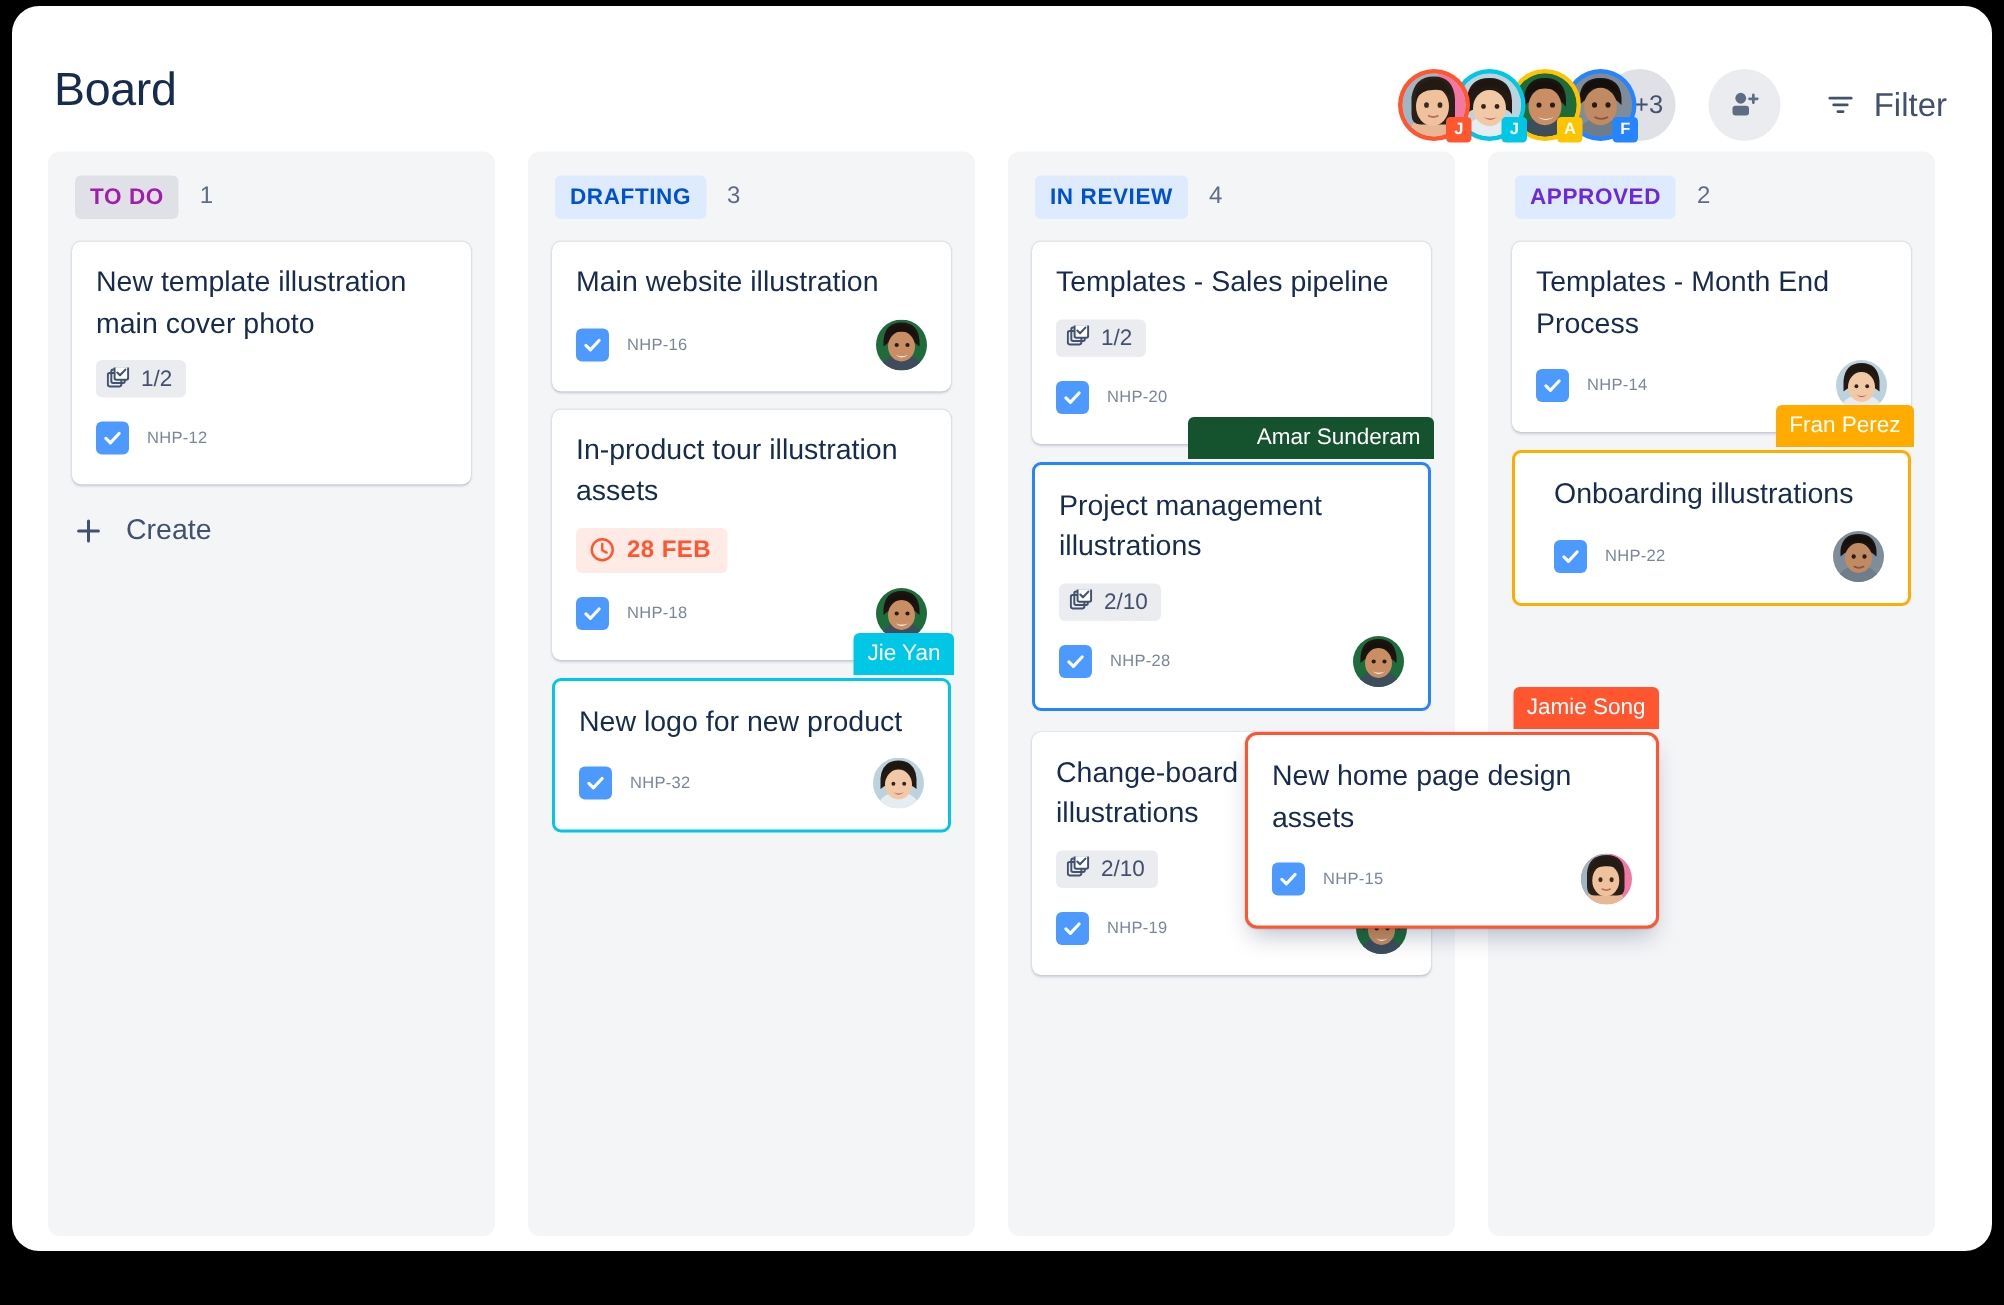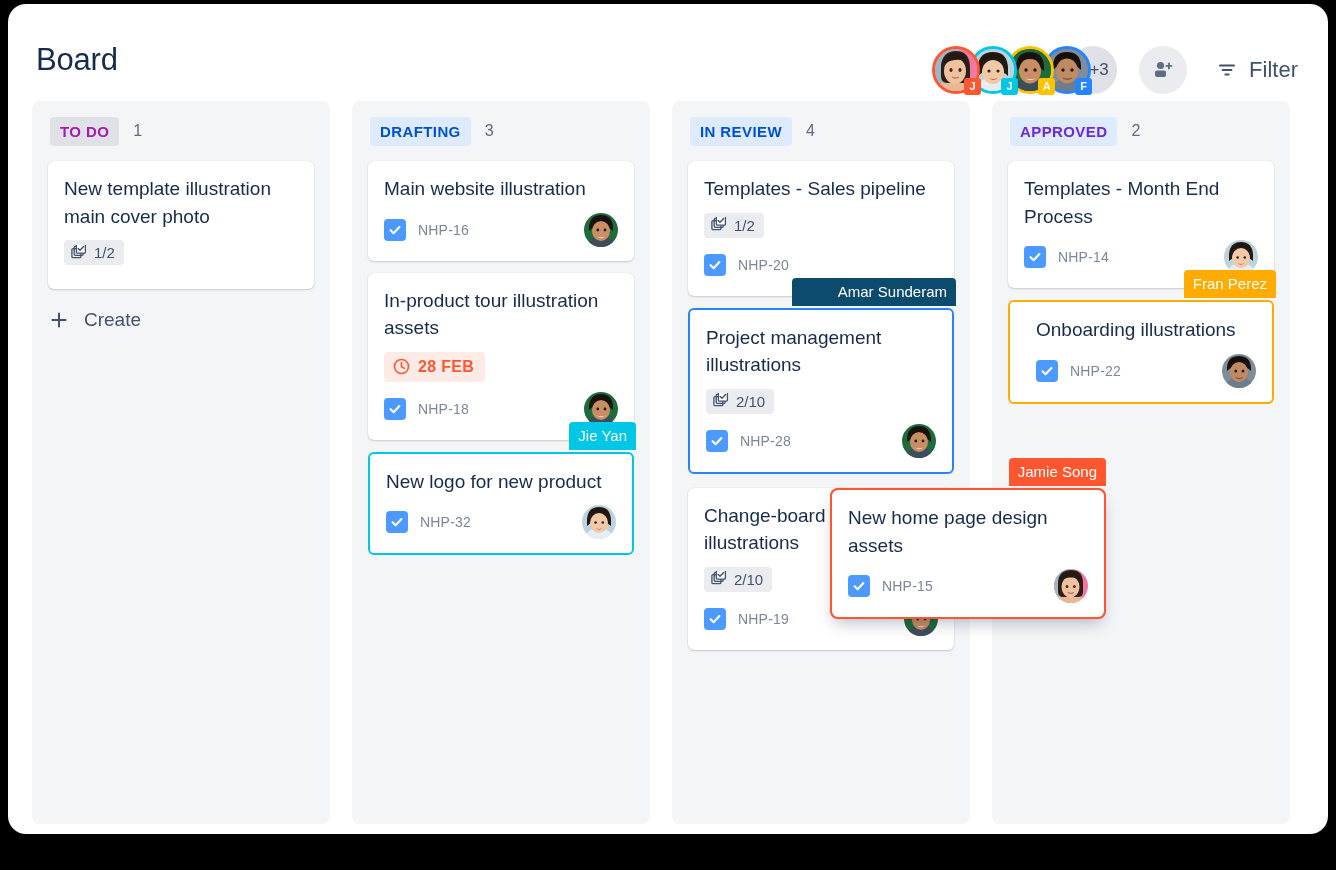--- a/index.html
+++ b/index.html
@@ -145,40 +145,40 @@
   .card-footer {
     display: flex; align-items: center; min-height: 34px;
   }
   .type-check {
     width: 22px; height: 22px; border-radius: 4px;
     background: #4C9AFF;
     display: flex; align-items: center; justify-content: center;
     flex: 0 0 auto;
   }
   .issue-key {
-    font-size: 14px; color: #7A869A; margin-left: 12px;
+    font-size: 11px; color: #7A869A; margin-left: 12px;
     letter-spacing: 0.2px;
   }
   .card-avatar {
     margin-left: auto;
     width: 34px; height: 34px; border-radius: 50%;
     overflow: hidden; position: relative;
   }
 
   
   .name-flag {
     position: absolute;
     font-size: 15px; color: #fff;
     padding: 5px 9px 6px;
     border-radius: 4px 4px 0 0;
     white-space: nowrap;
     line-height: 1.15;
   }
   .flag-cyan   { background: #00C7E5; }
-  .flag-blue   { background: #0c4a6e; padding-left: 46px; }
+  .flag-blue   { background: #14532d; padding-left: 46px; }
   .flag-yellow { background: #FFAB00; }
   .flag-orange { background: #FF5630; }
 
   
   .create-btn {
     display: flex; align-items: center;
     background: none; border: none; cursor: pointer;
     padding: 8px 2px; margin-top: 2px;
   }
   .create-label { font-size: 19px; color: #42526E; margin-left: 16px; }
@@ -316,20 +316,28 @@
         <div class="pill-row">
           <span class="subtask-pill">
             <svg width="16" height="16" viewBox="0 0 16 16">
               <rect x="0.9" y="3.6" width="9" height="9" rx="1.2" fill="none" stroke="#42526E" stroke-width="1.3"></rect>
               <rect x="3.2" y="1.3" width="9" height="9" rx="1.2" fill="none" stroke="#42526E" stroke-width="1.3"></rect>
               <rect x="5.4" y="-0.8" width="9" height="9" rx="1.2" fill="#fff" stroke="#42526E" stroke-width="1.3"></rect>
               <path d="M7.2 3.4 L9 5.2 L12.6 1.4" stroke="#42526E" stroke-width="1.4" fill="none" stroke-linecap="round" stroke-linejoin="round"></path>
             </svg>
             <span class="subtask-text">1/2</span>
           </span>
+        </div>
+        <div class="card-footer">
+          <span class="type-check">
+            <svg width="14" height="14" viewBox="0 0 14 14">
+                <path d="M2.6 7.2 L5.6 10.2 L11.4 4" stroke="#fff" stroke-width="2.1" fill="none" stroke-linecap="round" stroke-linejoin="round"></path>
+              </svg>
+          </span>
+          <span class="issue-key">NHP-12</span>
         </div>
       </div>
 
       <button class="create-btn">
         <svg width="18" height="18" viewBox="0 0 18 18">
           <rect x="8" y="1.4" width="2" height="15.2" rx="1" fill="#42526E"></rect>
           <rect x="1.4" y="8" width="15.2" height="2" rx="1" fill="#42526E"></rect>
         </svg>
         <span class="create-label">Create</span>
       </button>

